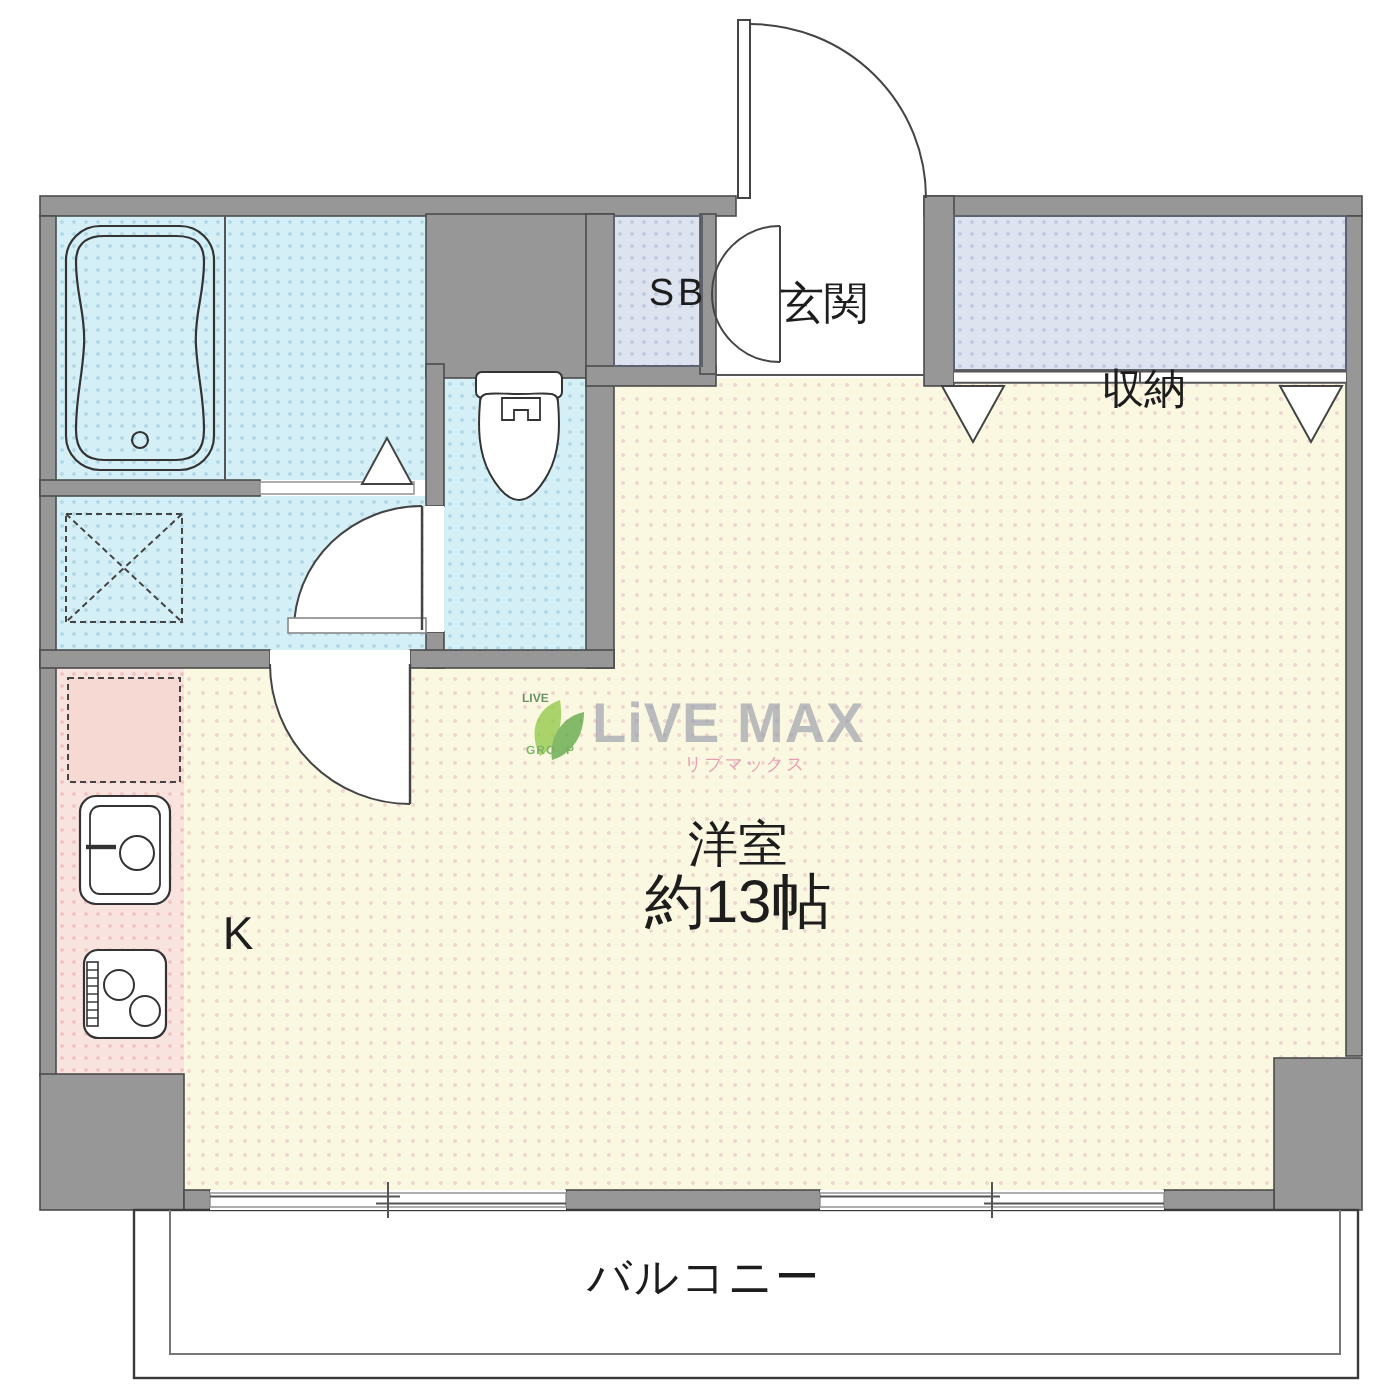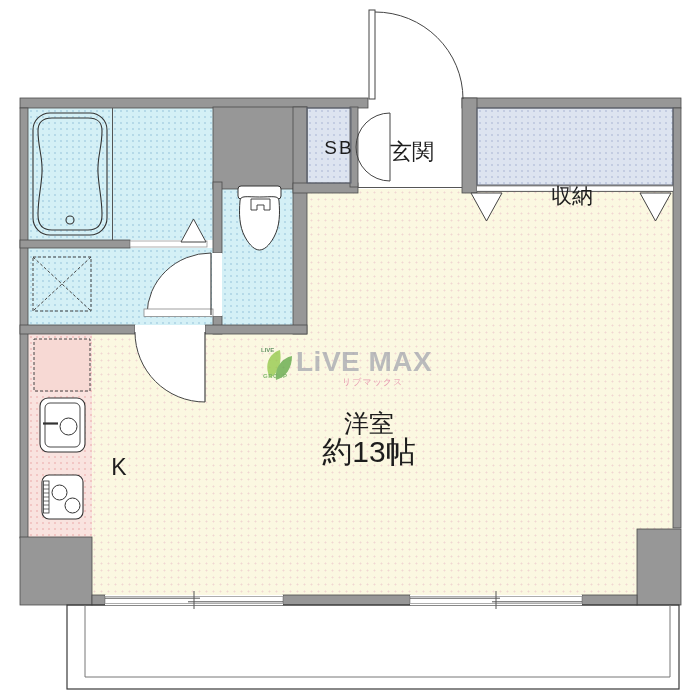--- a/index.html
+++ b/index.html
@@ -200,14 +200,15 @@
       <path d="M251,199 H270 V210 H264 V205 H257 V210 H251 Z" stroke-width="0.9"></path>
     </g>
   </svg>
 
   <div class="lbl lbl-sb">SB</div>
   <div class="lbl lbl-genkan">玄関</div>
   <div class="lbl lbl-storage">収納</div>
   <div class="lbl lbl-room">洋室</div>
   <div class="lbl lbl-size">約13帖</div>
   <div class="lbl lbl-k">K</div>
+  <div class="lbl lbl-balcony">バルコニー</div>
 
 </div>
 
 </body></html>

